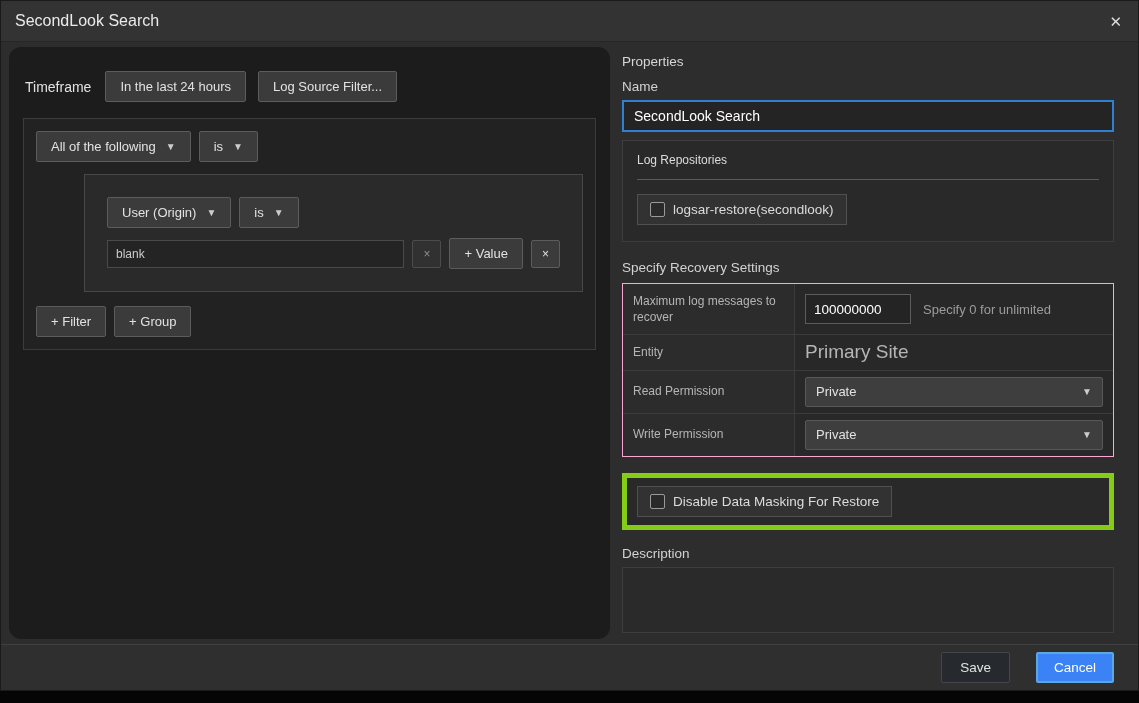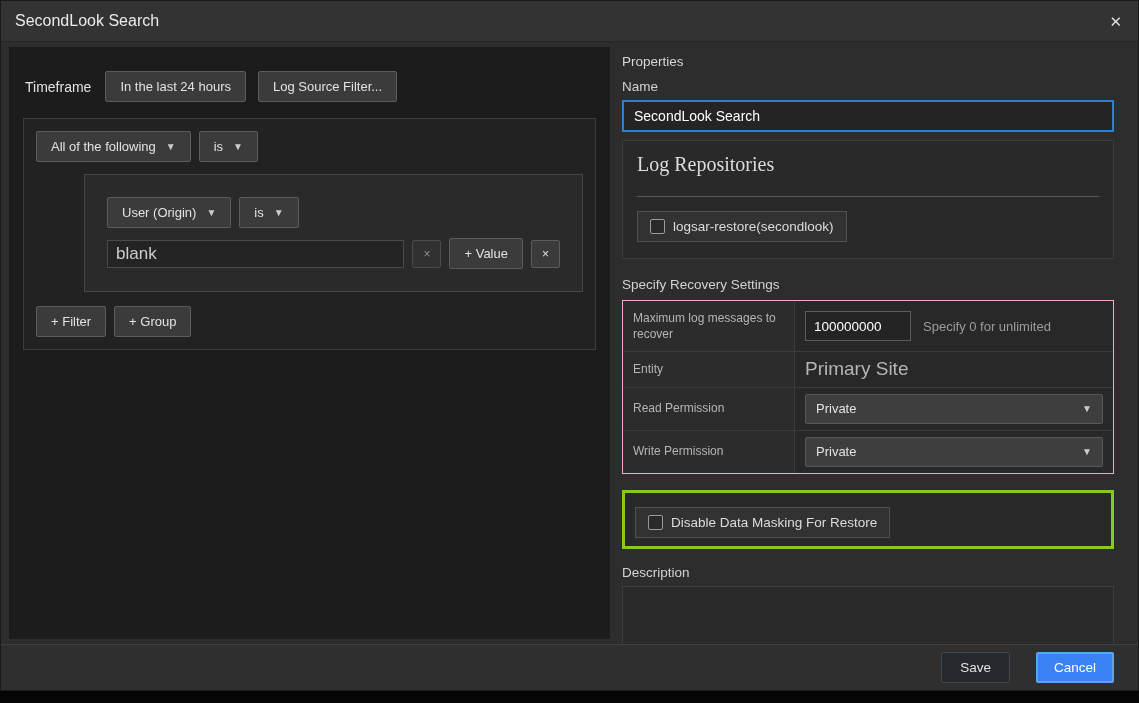--- a/index.html
+++ b/index.html
@@ -31,20 +31,21 @@
     background: none; border: none; cursor: pointer;
     color: #dddddd; font-size: 15px; line-height: 1;
     font-family: "Liberation Sans", sans-serif;
   }
   
   .dlg-body { flex: 1 1 auto; display: flex; position: relative; overflow: hidden; }
   .left-panel {
     margin: 5px 0 5px 8px;
     width: 601px; flex: 0 0 601px;
     background: #1c1c1c;
+    border-radius: 12px;
   }
   .tf-row {
     display: flex; align-items: center; gap: 12px;
     padding: 24px 12px 0 16px;
   }
   .tf-label { font-size: 14px; color: #e2e2e2; margin-right: 2px; }
   .btn {
     display: inline-flex; align-items: center; justify-content: center;
     gap: 10px;
     background: #3b3b3b;
@@ -71,21 +72,21 @@
     border: 1px solid #474747;
     background: #2a2a2a;
     padding: 22px;
   }
   .filter-head { display: flex; gap: 8px; }
   .filter-value-row { display: flex; gap: 8px; margin-top: 10px; align-items: center; }
   .value-input {
     width: 348px; height: 28px;
     background: #242424;
     border: 1px solid #4a4a4a;
-    color: #cccccc; font-size: 17px;
+    color: #cccccc; font-size: 12px;
     padding: 0 8px;
     font-family: "Liberation Sans", sans-serif;
   }
   .xbtn { padding: 6px 10px; font-size: 12px; }
   .xbtn.dim { color: #8d8d8d; background: #313131; border-color: #4c4c4c; }
   .filter-actions { display: flex; gap: 8px; margin-top: 14px; }
   
   .right-panel {
     flex: 1 1 auto;
     padding: 12px 24px 0 12px;
@@ -103,24 +104,23 @@
     padding: 0 10px;
     font-family: "Liberation Sans", sans-serif;
   }
   .repo-box {
     margin-top: 8px;
     border: 1px solid #3d3d3d;
     background: #292929;
     padding: 12px 14px 16px 14px;
   }
   .repo-title {
-    font-size: 20px; color: #dcdcdc;
-    padding-bottom: 20px;
+    font-size: 12px; color: #dcdcdc;
+    padding-bottom: 12px;
     border-bottom: 1px solid #5a5a5a;
-    font-family: Liberation Serif, serif;
   }
   .repo-item {
     display: inline-flex; align-items: center; gap: 8px;
     margin-top: 14px;
     background: #323232;
     border: 1px solid #505050;
     padding: 7px 12px;
     font-size: 13.5px; color: #dcdcdc;
     cursor: pointer;
   }
@@ -165,23 +165,23 @@
   .plain-value { font-size: 19px; color: #b5b5b5; }
   .dd-full {
     width: 100%; height: 30px;
     justify-content: space-between;
     background: #3e3e3e;
     border-color: #585858;
     padding: 0 10px;
   }
   .mask-box {
     margin-top: 16px;
-    border: 3px solid #84cc16;
+    border: 5px solid #84cc16;
     background: #292929;
-    padding: 6px 10px 8px 10px;
+    padding: 0 10px 8px 10px;
   }
   .mask-box .repo-item { margin-top: 8px; }
   .desc-textarea {
     margin-top: 6px;
     width: 100%; height: 66px;
     background: #2a2a2a;
     border: 1px solid #3d3d3d;
     color: #d8d8d8; font-size: 13px;
     padding: 6px 8px;
     resize: none;

